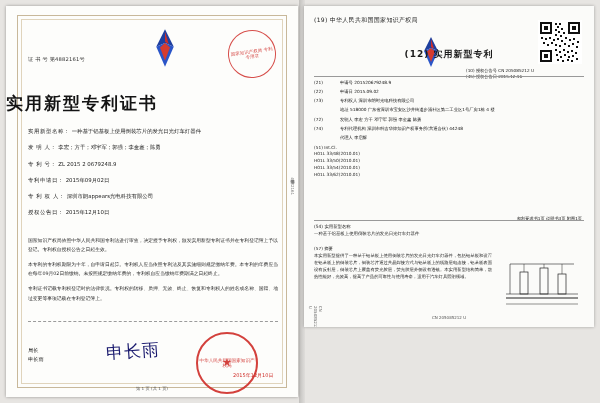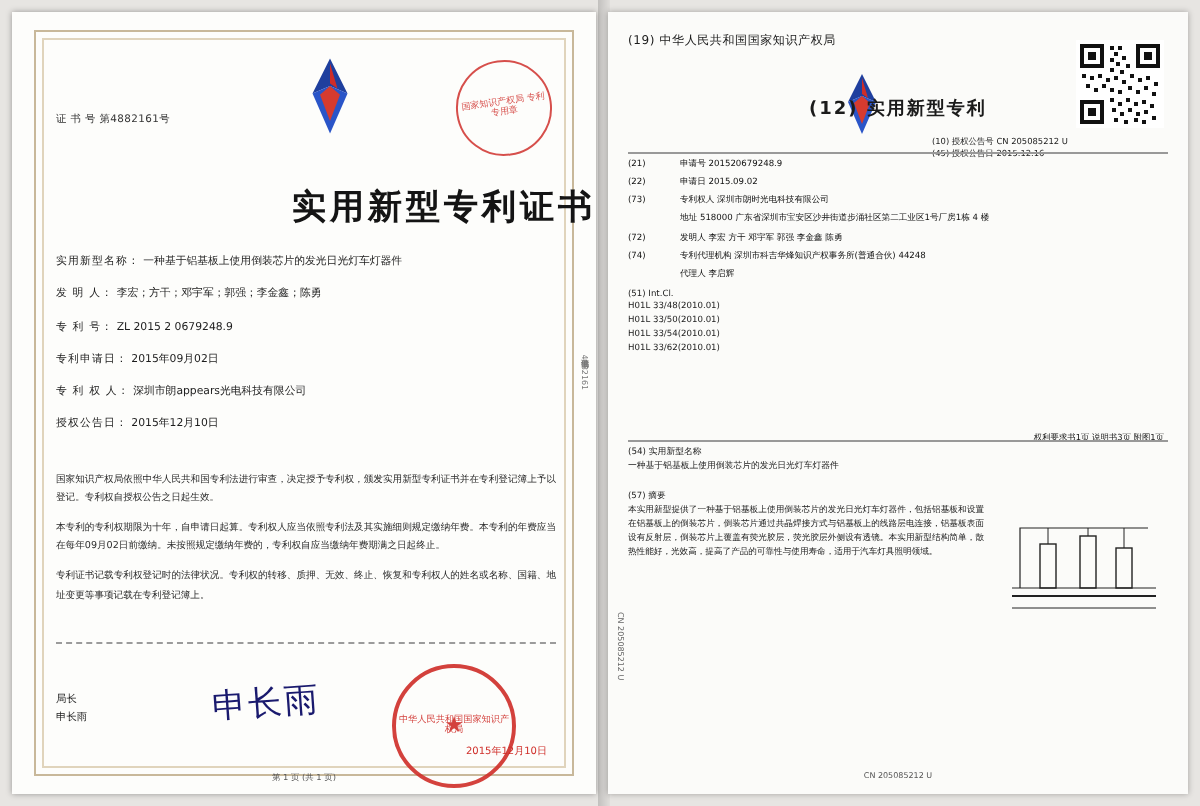--- a/index.html
+++ b/index.html
@@ -41,21 +41,21 @@
   .seal-top{
     position:absolute;left:222px;top:24px;width:46px;height:46px;
     border:1.6px solid #d0312d;border-radius:50%;
     color:#d0312d;opacity:.85;
     display:flex;align-items:center;justify-content:center;
     font-size:4.5px;line-height:1.15;text-align:center;
     transform:rotate(-8deg);
   }
   .cert-title{
     position:absolute;left:0;right:0;top:86px;
-    text-align:right;
+    text-align:left;
     font-family:"DejaVu Serif","Liberation Serif",serif;
     font-size:17px;font-weight:bold;color:#141414;
     letter-spacing:2px;
   }
   .cert-fields{
     position:absolute;left:22px;right:20px;top:122px;
     font-size:5.4px;color:#1d1d1d;line-height:1.35;
   }
   .fld{margin-bottom:9px;}
   .fld .k{display:inline-block;letter-spacing:.6px;}
@@ -99,21 +99,21 @@
     position:absolute;left:0;right:0;bottom:6px;text-align:center;
     font-size:4.2px;color:#555;
   }
   .sidecode{
     position:absolute;right:3px;top:170px;
     font-size:4px;color:#777;
     writing-mode:vertical-rl;
   }
   
   .front{
-    position:absolute;left:304px;top:6px;width:290px;height:391px;
+    position:absolute;left:304px;top:6px;width:290px;height:321px;
     background:#fbfbf9;
     box-shadow:0 0 3px rgba(0,0,0,.3);
     overflow:hidden;
     font-size:4.6px;color:#1b1b1b;
   }
   .f-line1{
     position:absolute;left:10px;top:10px;
     font-size:6px;letter-spacing:.3px;
   }
   .f-logo{position:absolute;left:112px;top:30px;width:30px;height:32px;}

